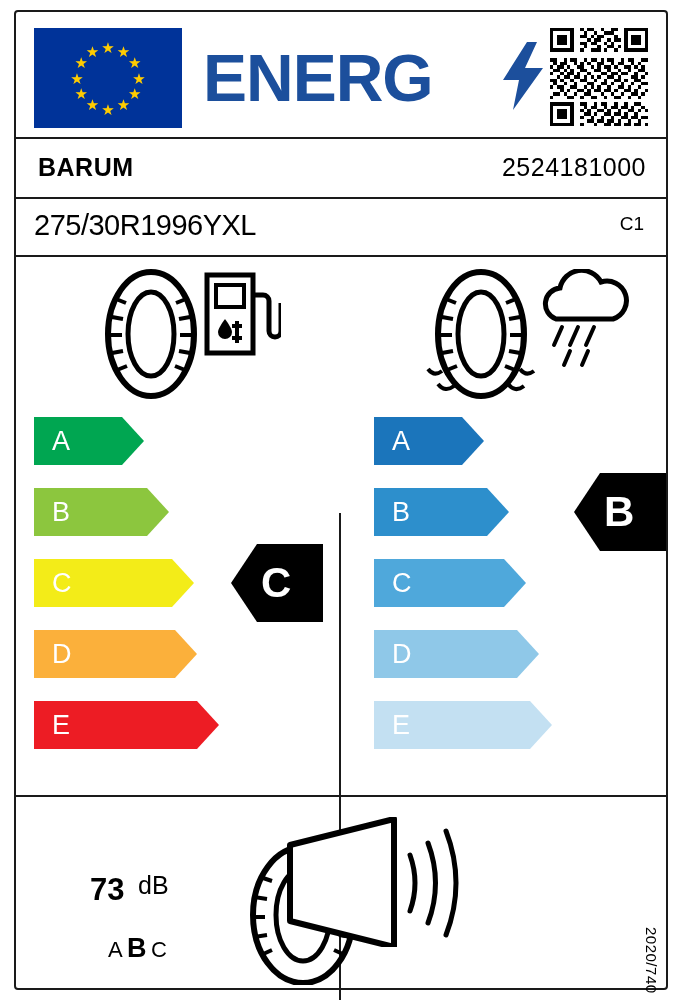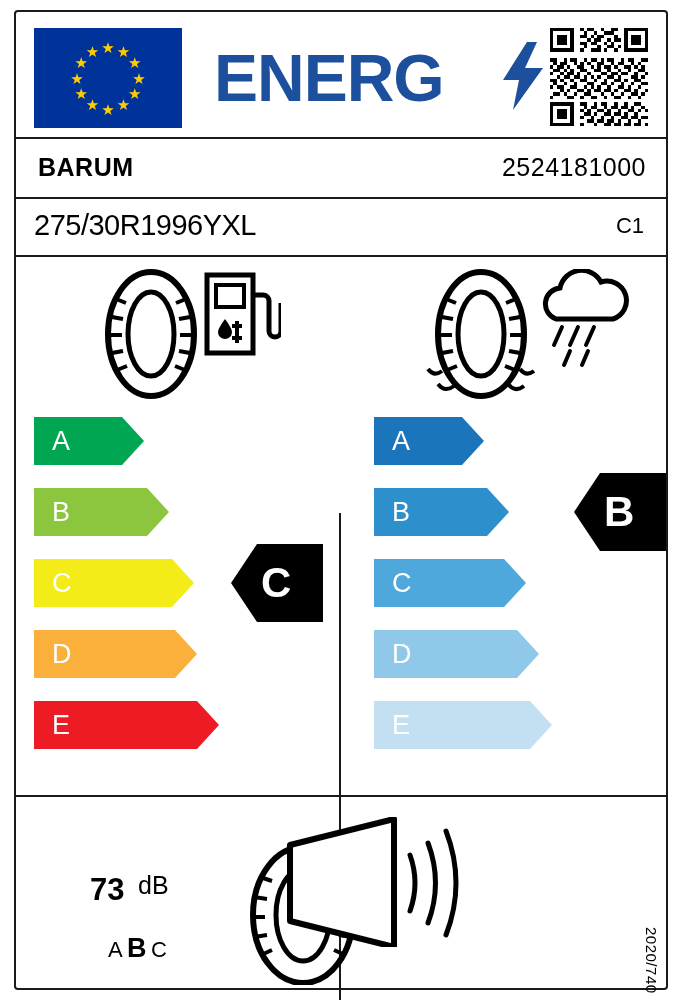--- a/index.html
+++ b/index.html
@@ -45,21 +45,21 @@
   .eu-flag .star {
     position: absolute;
     color: #FFCC00;
     font-size: 15px;
     line-height: 15px;
     width: 15px;
     text-align: center;
   }
   .energy-word {
     position: absolute;
-    left: 198px;
+    left: 187px;
     top: 28px;
     font-size: 66px;
     font-weight: bold;
     letter-spacing: -1px;
     color: #1c4f9c;
     font-family: "Liberation Sans", sans-serif;
   }
   .bolt {
     position: absolute;
     left: 487px;
@@ -117,21 +117,21 @@
     position: absolute;
     left: 18px;
     top: 12px;
     font-size: 29px;
     letter-spacing: -0.5px;
   }
   .tyre-class {
     position: absolute;
     right: 22px;
     top: 16px;
-    font-size: 22px;
+    font-size: 19px;
   }
 
   
   .grades {
     position: absolute;
     left: 0;
     top: 243px;
     width: 100%;
     height: 540px;
   }

